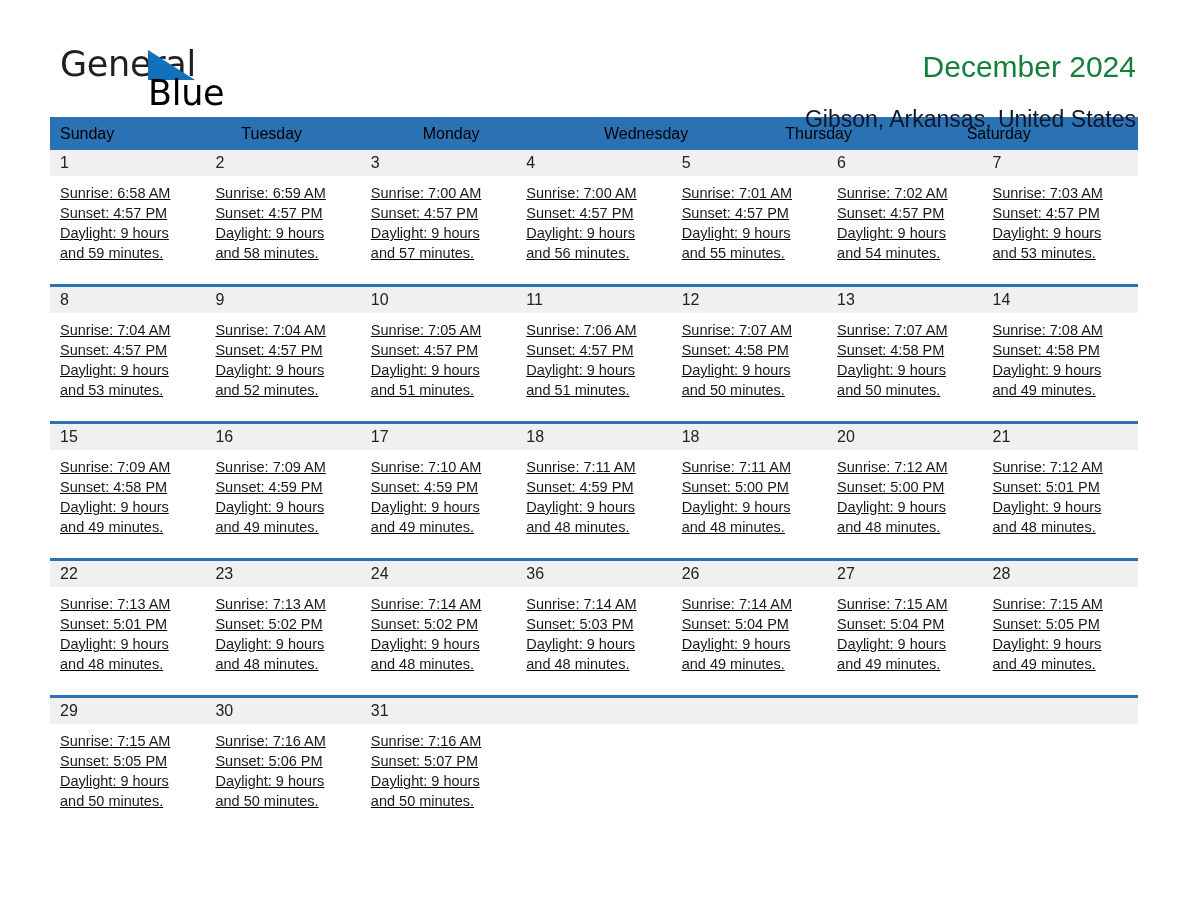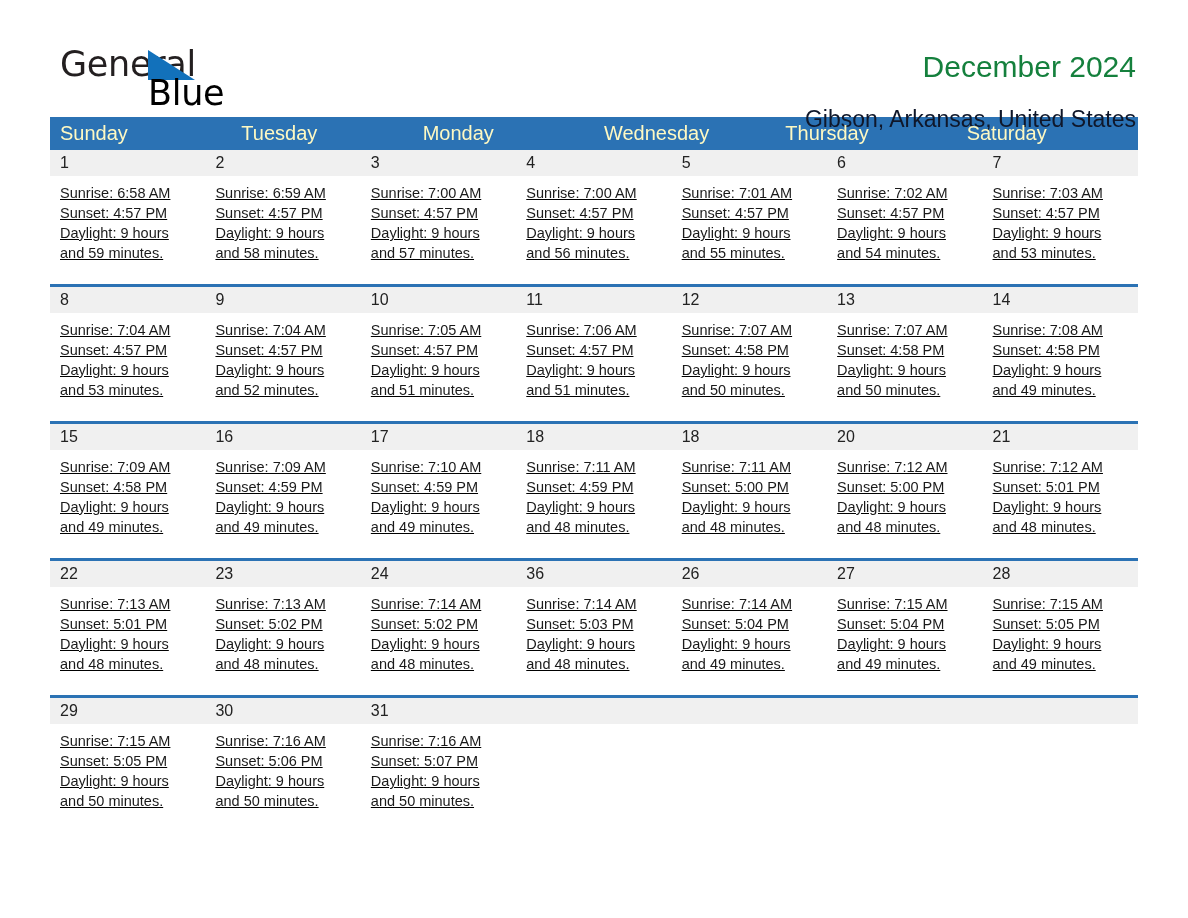--- a/index.html
+++ b/index.html
@@ -93,22 +93,22 @@
     width: 1088px;
   }
   .weekday-row {
     display: flex;
     background: #2b72b4;
     height: 33px;
   }
   .weekday {
     flex: 1 1 0;
     min-width: 0;
-    color: #fef9c3;
-    font-size: 20px;
+    color: #000000;
+    font-size: 16px;
     line-height: 33px;
     padding-left: 10px;
     box-sizing: border-box;
     white-space: nowrap;
   }
   .week-row {
     display: flex;
     border-top: 3px solid #2b72b4;
     margin-top: 12px;
   }

